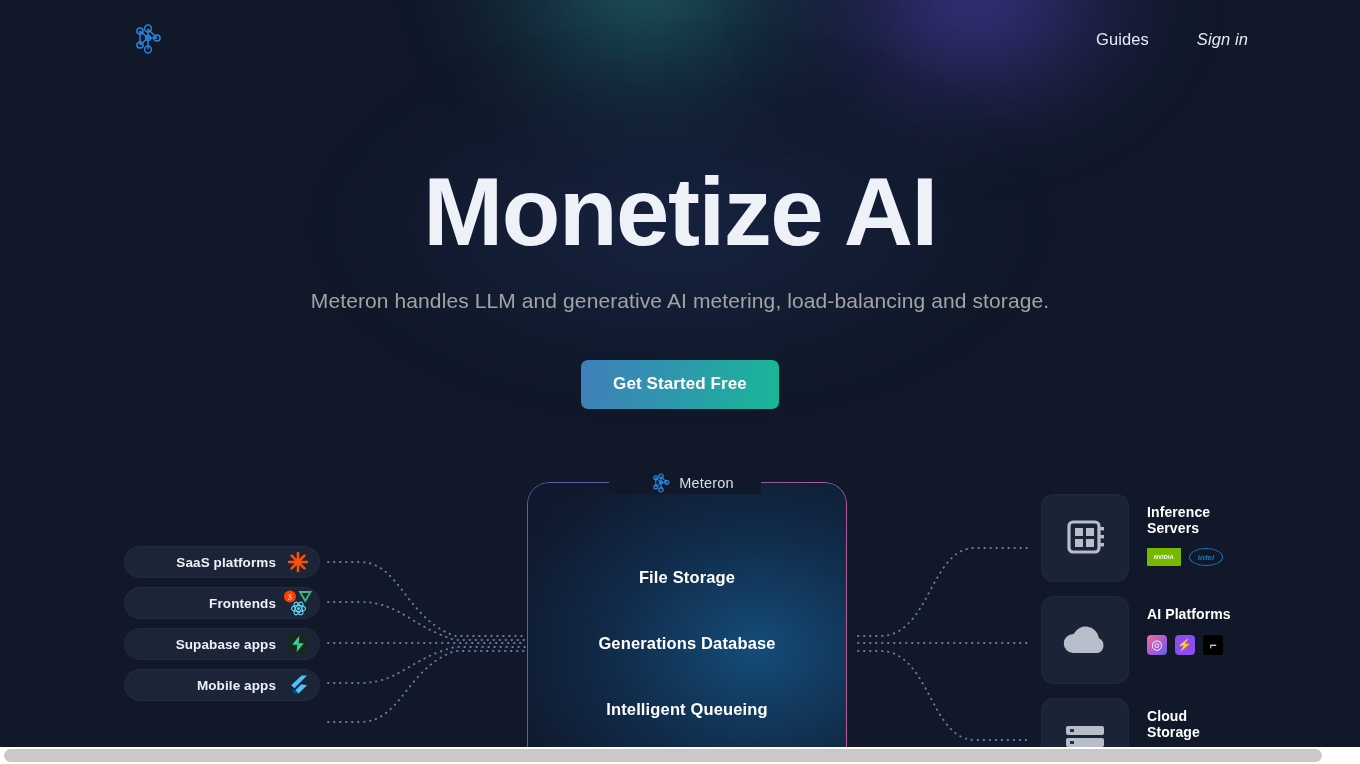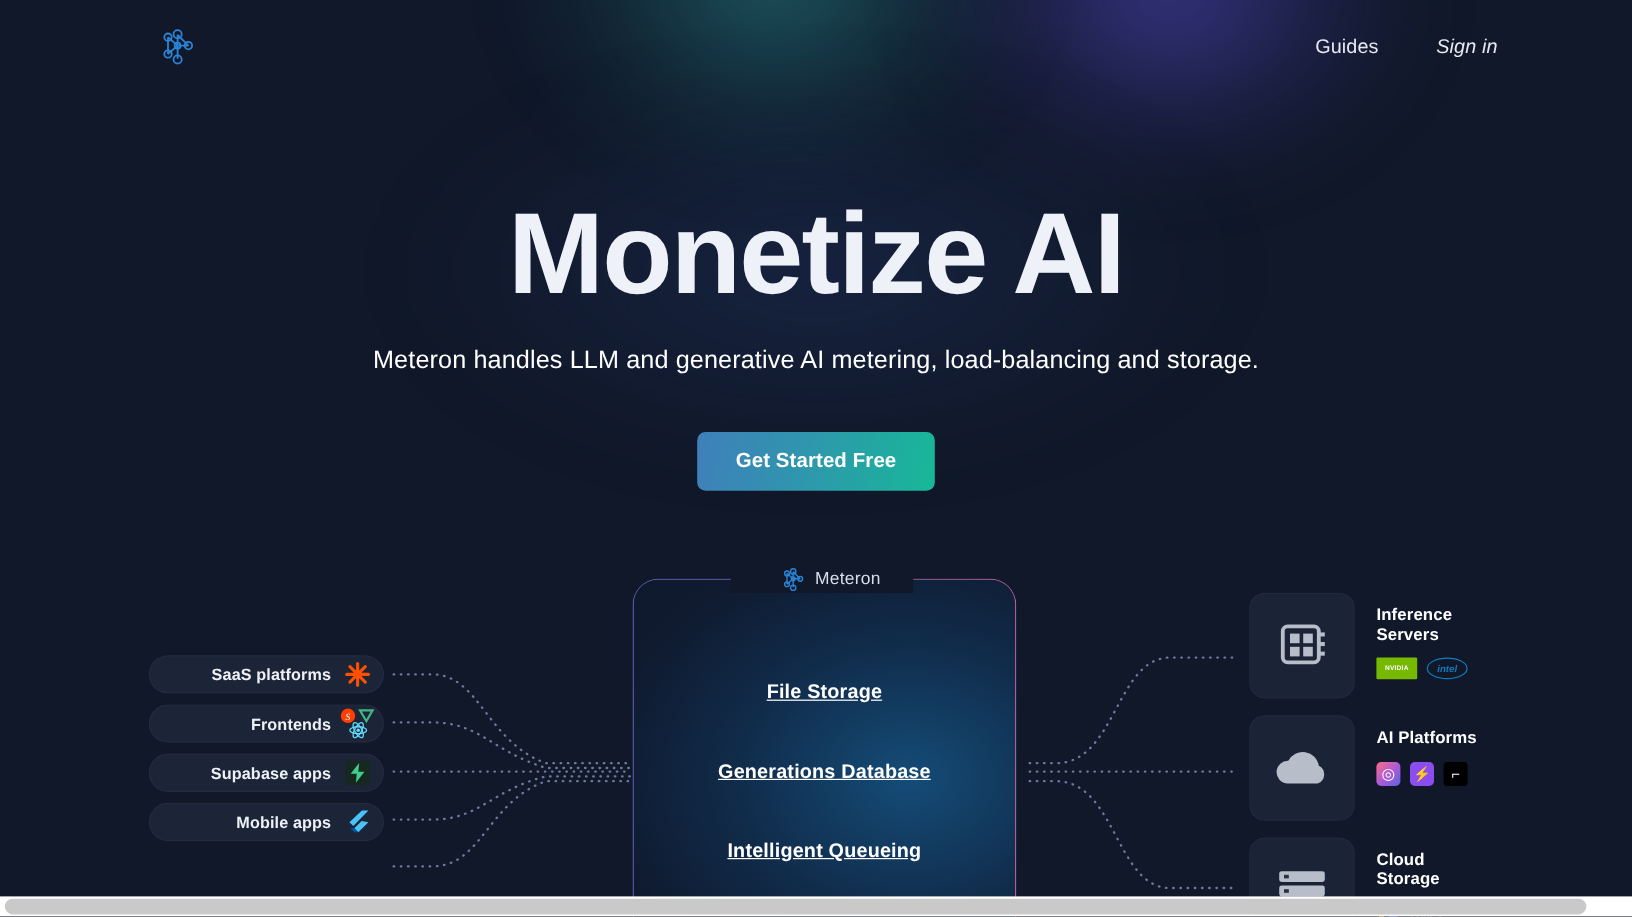--- a/index.html
+++ b/index.html
@@ -49,21 +49,21 @@
   
   .hero { position: absolute; left: 0; top: 0; width: 1360px; text-align: center; z-index: 10; }
   .hero h1 {
     margin-top: 160px;
     font-size: 96px; line-height: 104px; font-weight: 700;
     color: #eef1f7; letter-spacing: -1.5px;
   }
   .hero .sub {
     margin-top: 22px;
     font-size: 21px; line-height: 30px; font-weight: 400;
-    color: #ffffff; letter-spacing: 0.1px;
+    color: #a3a3a3; letter-spacing: 0.1px;
   }
   .cta-row { margin-top: 44px; }
   .cta {
     display: inline-block;
     padding: 14px 32px 15px;
     border: none; border-radius: 7px;
     background: linear-gradient(100deg, #3f7fba 0%, #2f96ad 45%, #17b898 100%);
     color: #ffffff; font-size: 17px; font-weight: 700;
     font-family: "Liberation Sans", sans-serif;
     cursor: pointer; letter-spacing: 0.1px;
@@ -108,21 +108,21 @@
   }
   .panel-title {
     position: absolute; left: 82px; top: -13px; width: 152px; height: 28px;
     display: flex; align-items: center; justify-content: center; gap: 7px;
     z-index: 4; padding-left: 14px;
   }
   .panel-title-text { color: #d8dfec; font-size: 14.5px; letter-spacing: 0.2px; }
   .panel-items { position: absolute; left: 0; top: 86px; width: 100%; text-align: center; }
   .panel-item {
     color: #ffffff; font-size: 16.5px; font-weight: 700;
-    letter-spacing: 0.15px; margin-bottom: 47px; text-decoration: underline;
+    letter-spacing: 0.15px; margin-bottom: 47px;
   }
 
   
   .right-col { position: absolute; left: 1041px; top: 54px; width: 260px; }
   .rc-row { position: relative; display: flex; align-items: flex-start; margin-bottom: 14px; }
   .rc-iconbox {
     width: 88px; height: 88px; flex: 0 0 88px;
     border-radius: 13px; background: #1b2336;
     display: flex; align-items: center; justify-content: center;
     box-shadow: inset 0 0 0 1px rgba(255,255,255,0.03);

